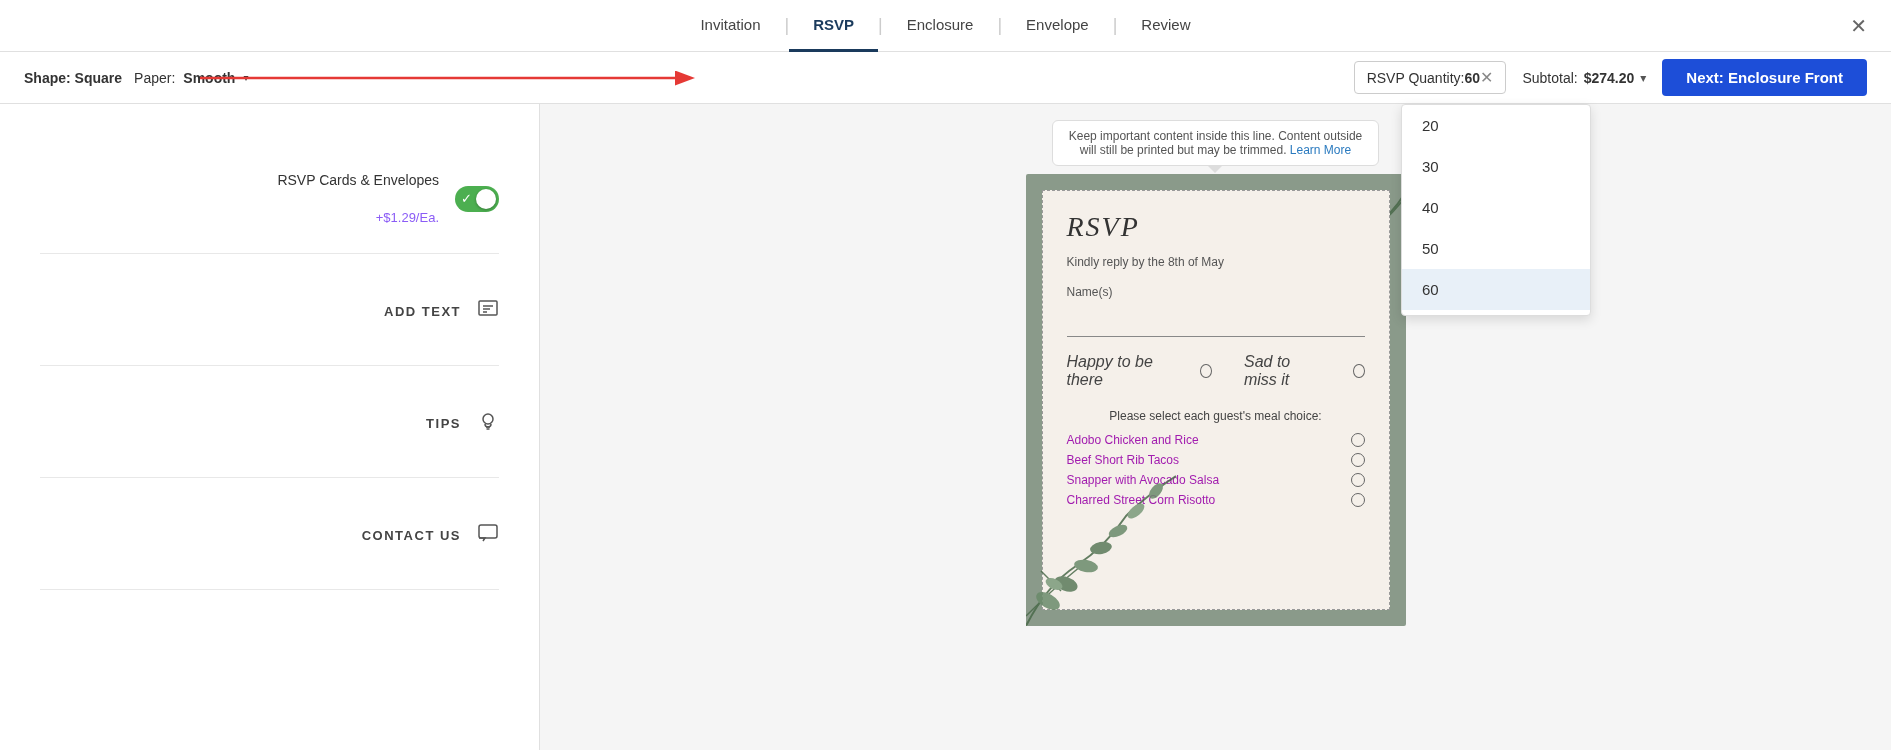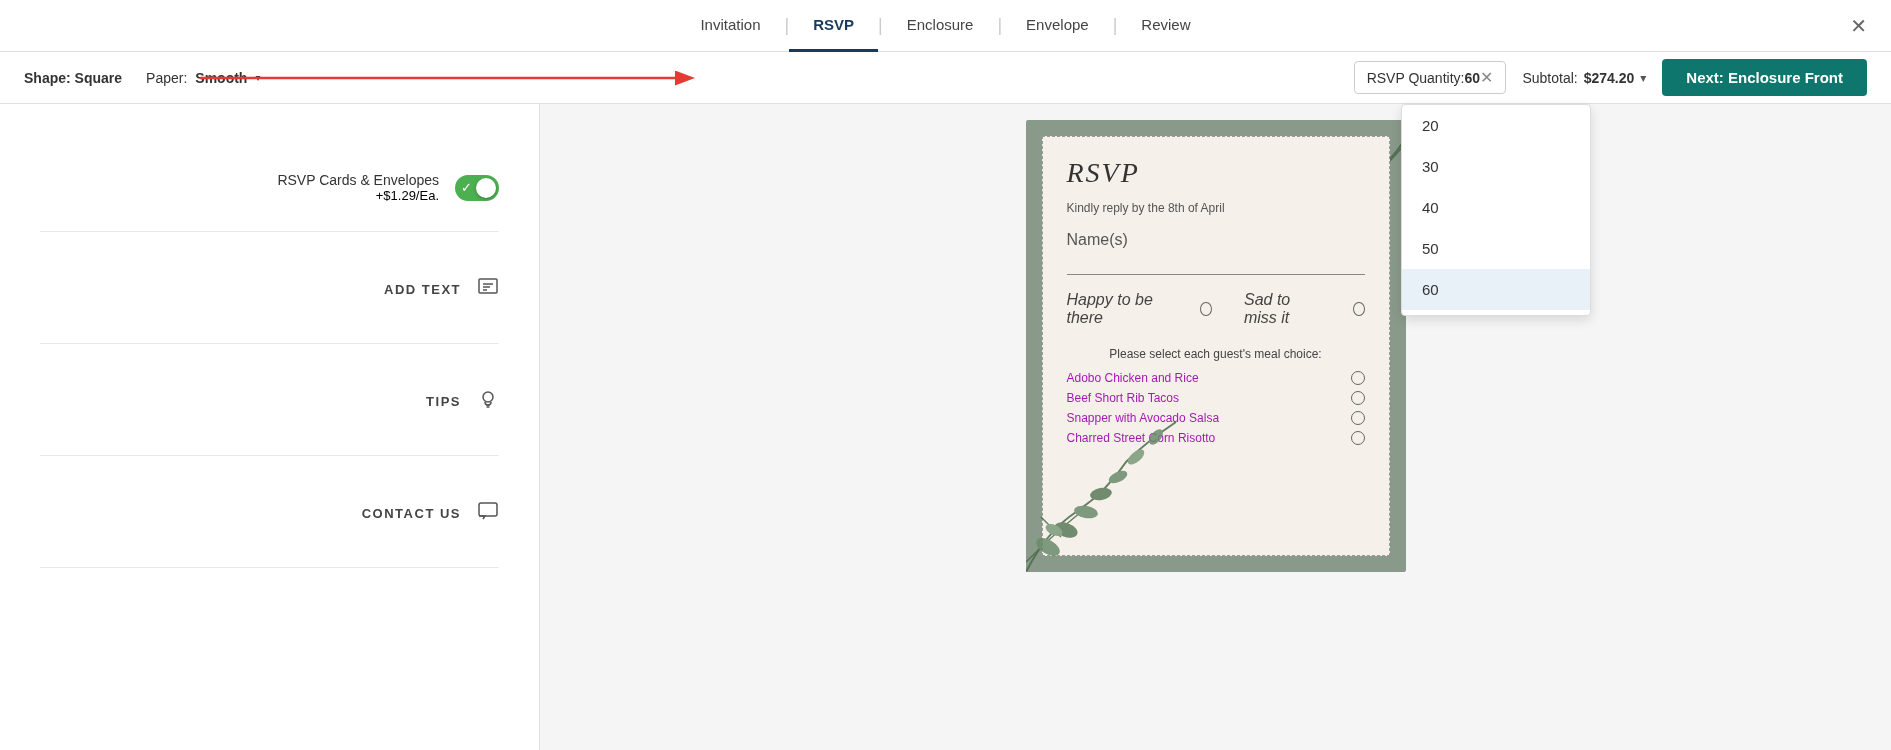--- a/index.html
+++ b/index.html
@@ -60,21 +60,21 @@
       height: 52px;
       display: flex;
       align-items: center;
       padding: 0 24px;
       gap: 20px;
       position: relative;
     }
     .toolbar-left {
       display: flex;
       align-items: center;
-      gap: 24px;
+      gap: 12px;
     }
     .toolbar-label {
       font-size: 14px;
       color: #333;
     }
     .toolbar-label span {
       font-weight: 600;
     }
     .paper-select {
       display: flex;
@@ -120,21 +120,21 @@
       cursor: pointer;
     }
     .subtotal-box span.subtotal-amount {
       font-weight: 700;
     }
     .chevron-down {
       font-size: 12px;
       color: #555;
     }
     .next-btn {
-      background: #0f766e;
+      background: #1d4ed8;
       color: #fff;
       border: none;
       border-radius: 4px;
       padding: 10px 24px;
       font-size: 15px;
       font-weight: 600;
       cursor: pointer;
       white-space: nowrap;
     }
 
@@ -167,21 +167,22 @@
       padding: 16px 0 8px 0;
     }
     .rsvp-toggle-label {
       font-size: 14px;
       color: #333;
       text-align: right;
     }
     .rsvp-toggle-label .price {
       display: block;
       font-size: 13px;
-      color: #000000;
+      color: #8b5cf6;
+      margin-top: 22px;
     }
     .toggle-switch {
       width: 44px;
       height: 26px;
       background: #4caf50;
       border-radius: 13px;
       position: relative;
       cursor: pointer;
     }
     .toggle-switch::after {
@@ -288,23 +289,23 @@
       color: #333;
       margin-bottom: 12px;
       letter-spacing: 2px;
     }
     .rsvp-reply-text {
       font-size: 12px;
       color: #555;
       margin-bottom: 16px;
     }
     .rsvp-names-label {
-      font-size: 16px;
+      font-size: 12px;
       color: #555;
-      margin-bottom: 8px;
+      margin-bottom: 20px;
     }
     .rsvp-names-line {
       border-bottom: 1px solid #888;
       margin-bottom: 16px;
       width: 100%;
       height: 18px;
     }
     .rsvp-attendance-row {
       display: flex;
       align-items: center;
@@ -523,20 +524,24 @@
           <svg width="22" height="22" viewBox="0 0 22 22" fill="none" stroke="#555" stroke-width="1.5">
             <rect x="2" y="3" width="18" height="13" rx="2"></rect>
             <path d="M6 19 L8 16 L2 16"></path>
           </svg>
         </span>
       </div>
     </div>
   </div>
 
   <div class="canvas-area">
+    <div class="content-note">
+      <span>Keep important content inside this line. Content outside<br>will still be printed but may be trimmed. </span>
+      <a href="#">Learn More</a>
+    </div>
 
     <div class="rsvp-card-wrapper">
       <div class="rsvp-card-outer">
 
         <div class="eucalyptus-top">
           <svg viewBox="0 0 150 190" width="150" height="190">
             <g fill="#5a7a5a" opacity="0.85">
 
               <path d="M150 0 Q130 40 100 60 Q80 80 70 120 Q60 140 50 170" stroke="#4a6a4a" stroke-width="2" fill="none"></path>
               <path d="M150 10 Q120 50 90 70 Q70 90 60 130" stroke="#4a6a4a" stroke-width="1.5" fill="none"></path>
@@ -556,21 +561,21 @@
               <ellipse cx="90" cy="68" rx="10" ry="6" transform="rotate(-40 90 68)" fill="#7a9a7a"></ellipse>
               <ellipse cx="80" cy="82" rx="9" ry="5" transform="rotate(-50 80 82)" fill="#6a8a6a"></ellipse>
             </g>
           </svg>
         </div>
 
         <div class="rsvp-card-inner">
 
           <div class="rsvp-title">RSVP</div>
 
-          <div class="rsvp-reply-text">Kindly reply by the 8th of April</div>
+          <div class="rsvp-reply-text">Kindly reply by the 8th of May</div>
 
           <div class="rsvp-names-label">Name(s)</div>
           <div class="rsvp-names-line"></div>
 
           <div class="rsvp-attendance-row">
             <span>Happy to be there</span>
             <span class="rsvp-radio"></span>
             <span>Sad to miss it</span>
             <span class="rsvp-radio"></span>
           </div>

